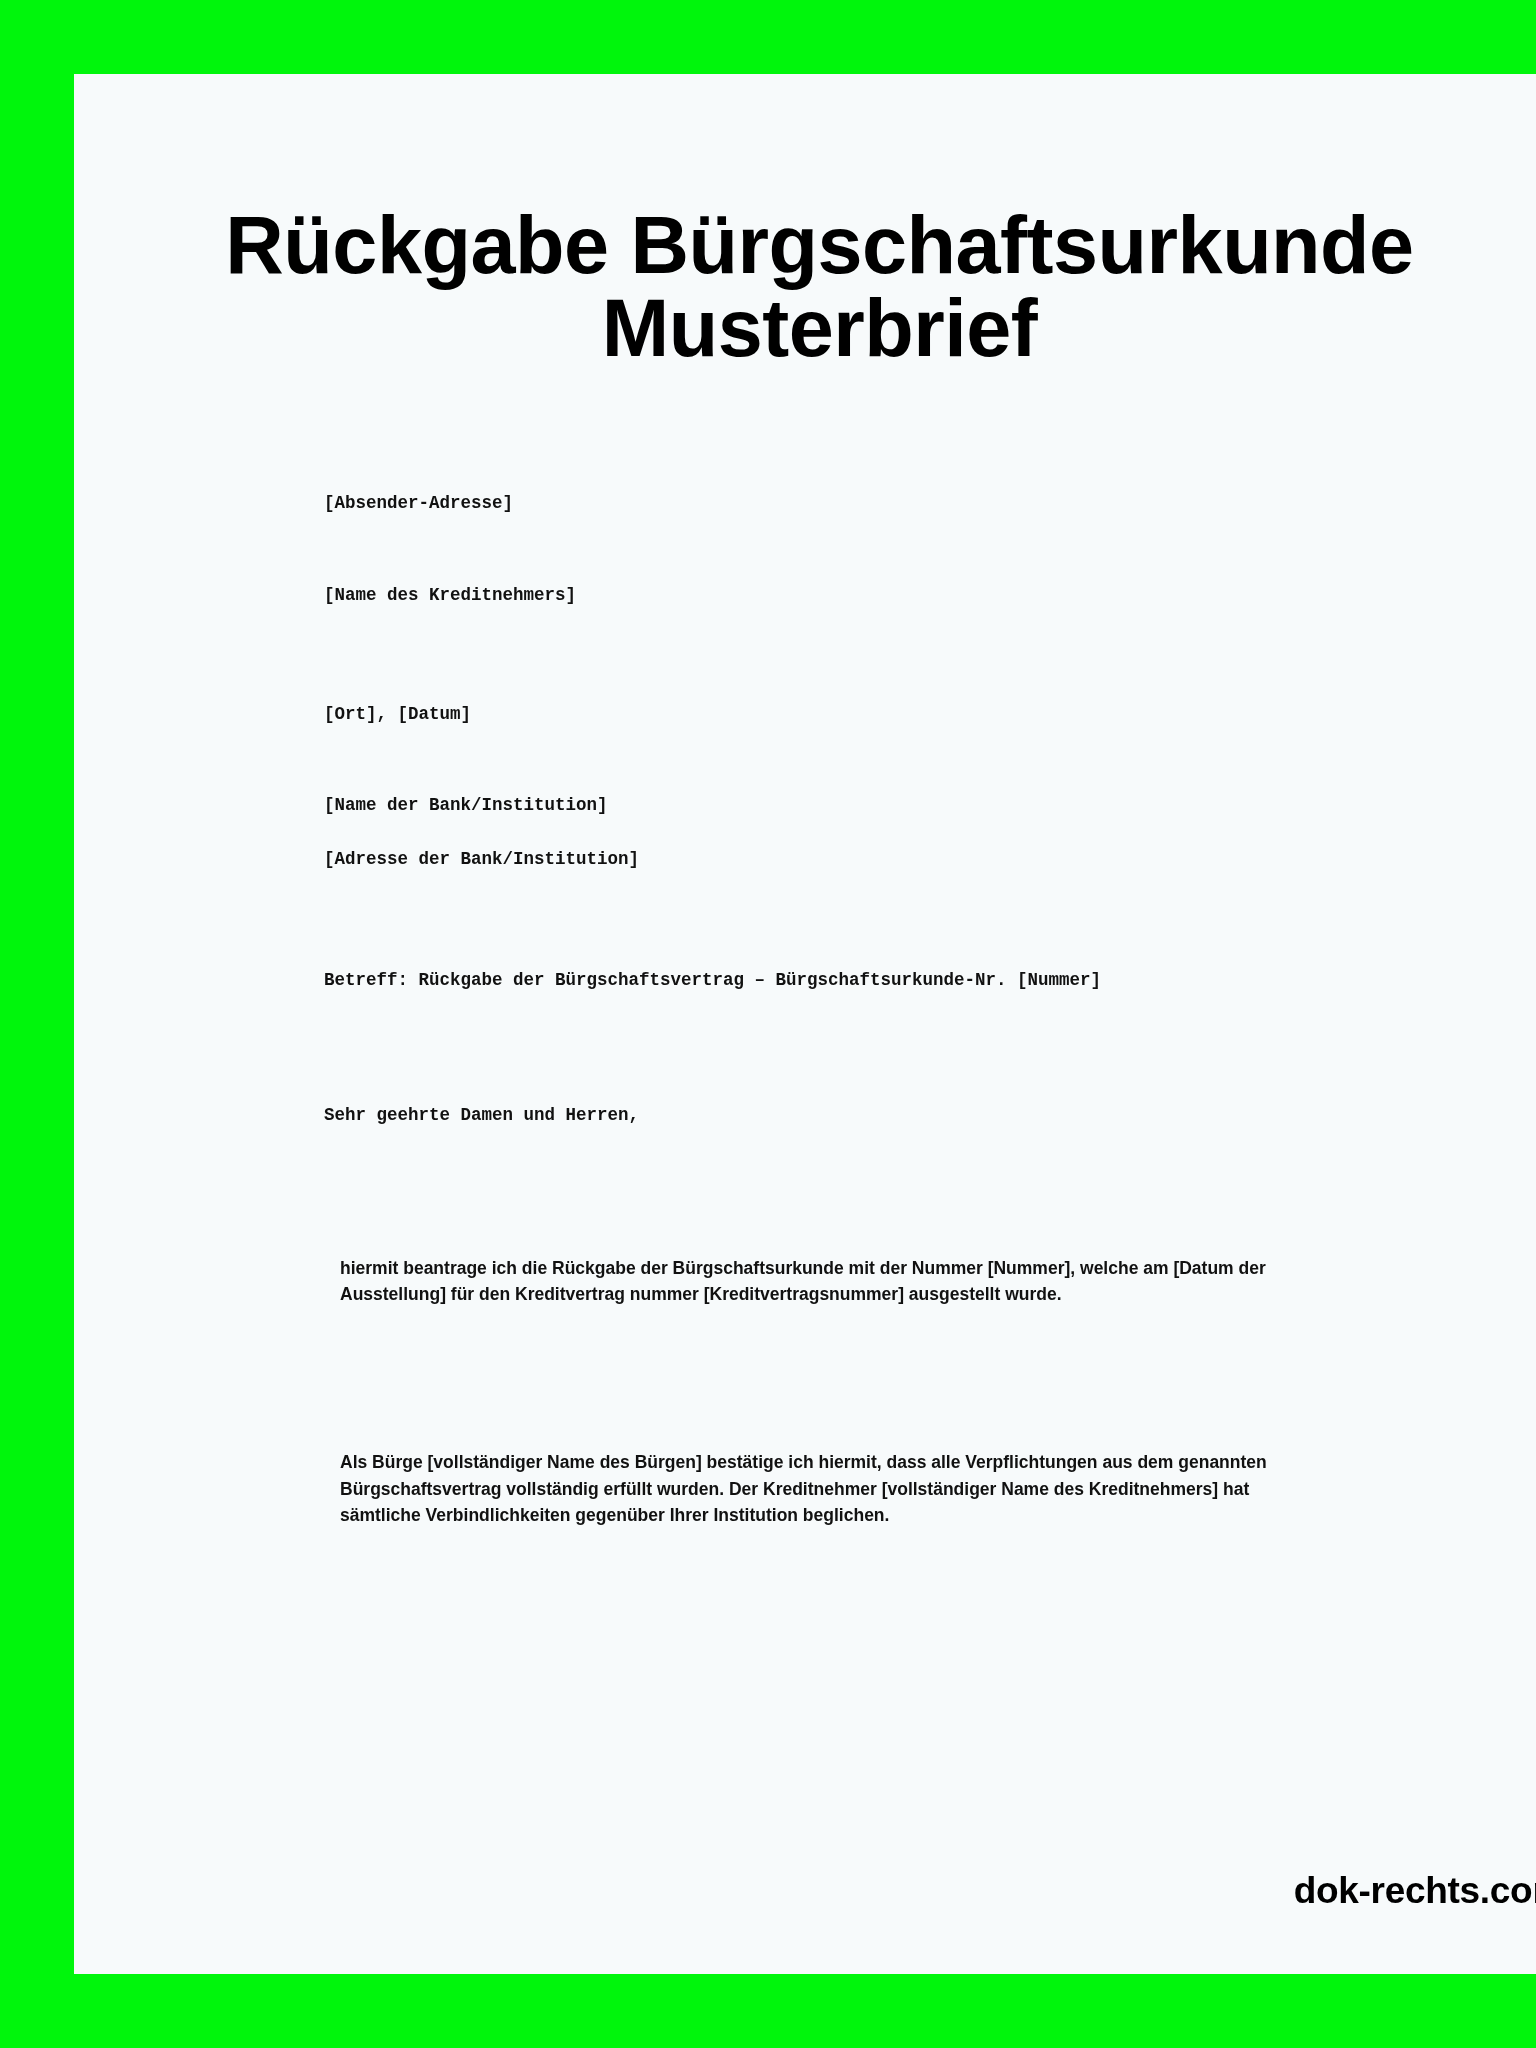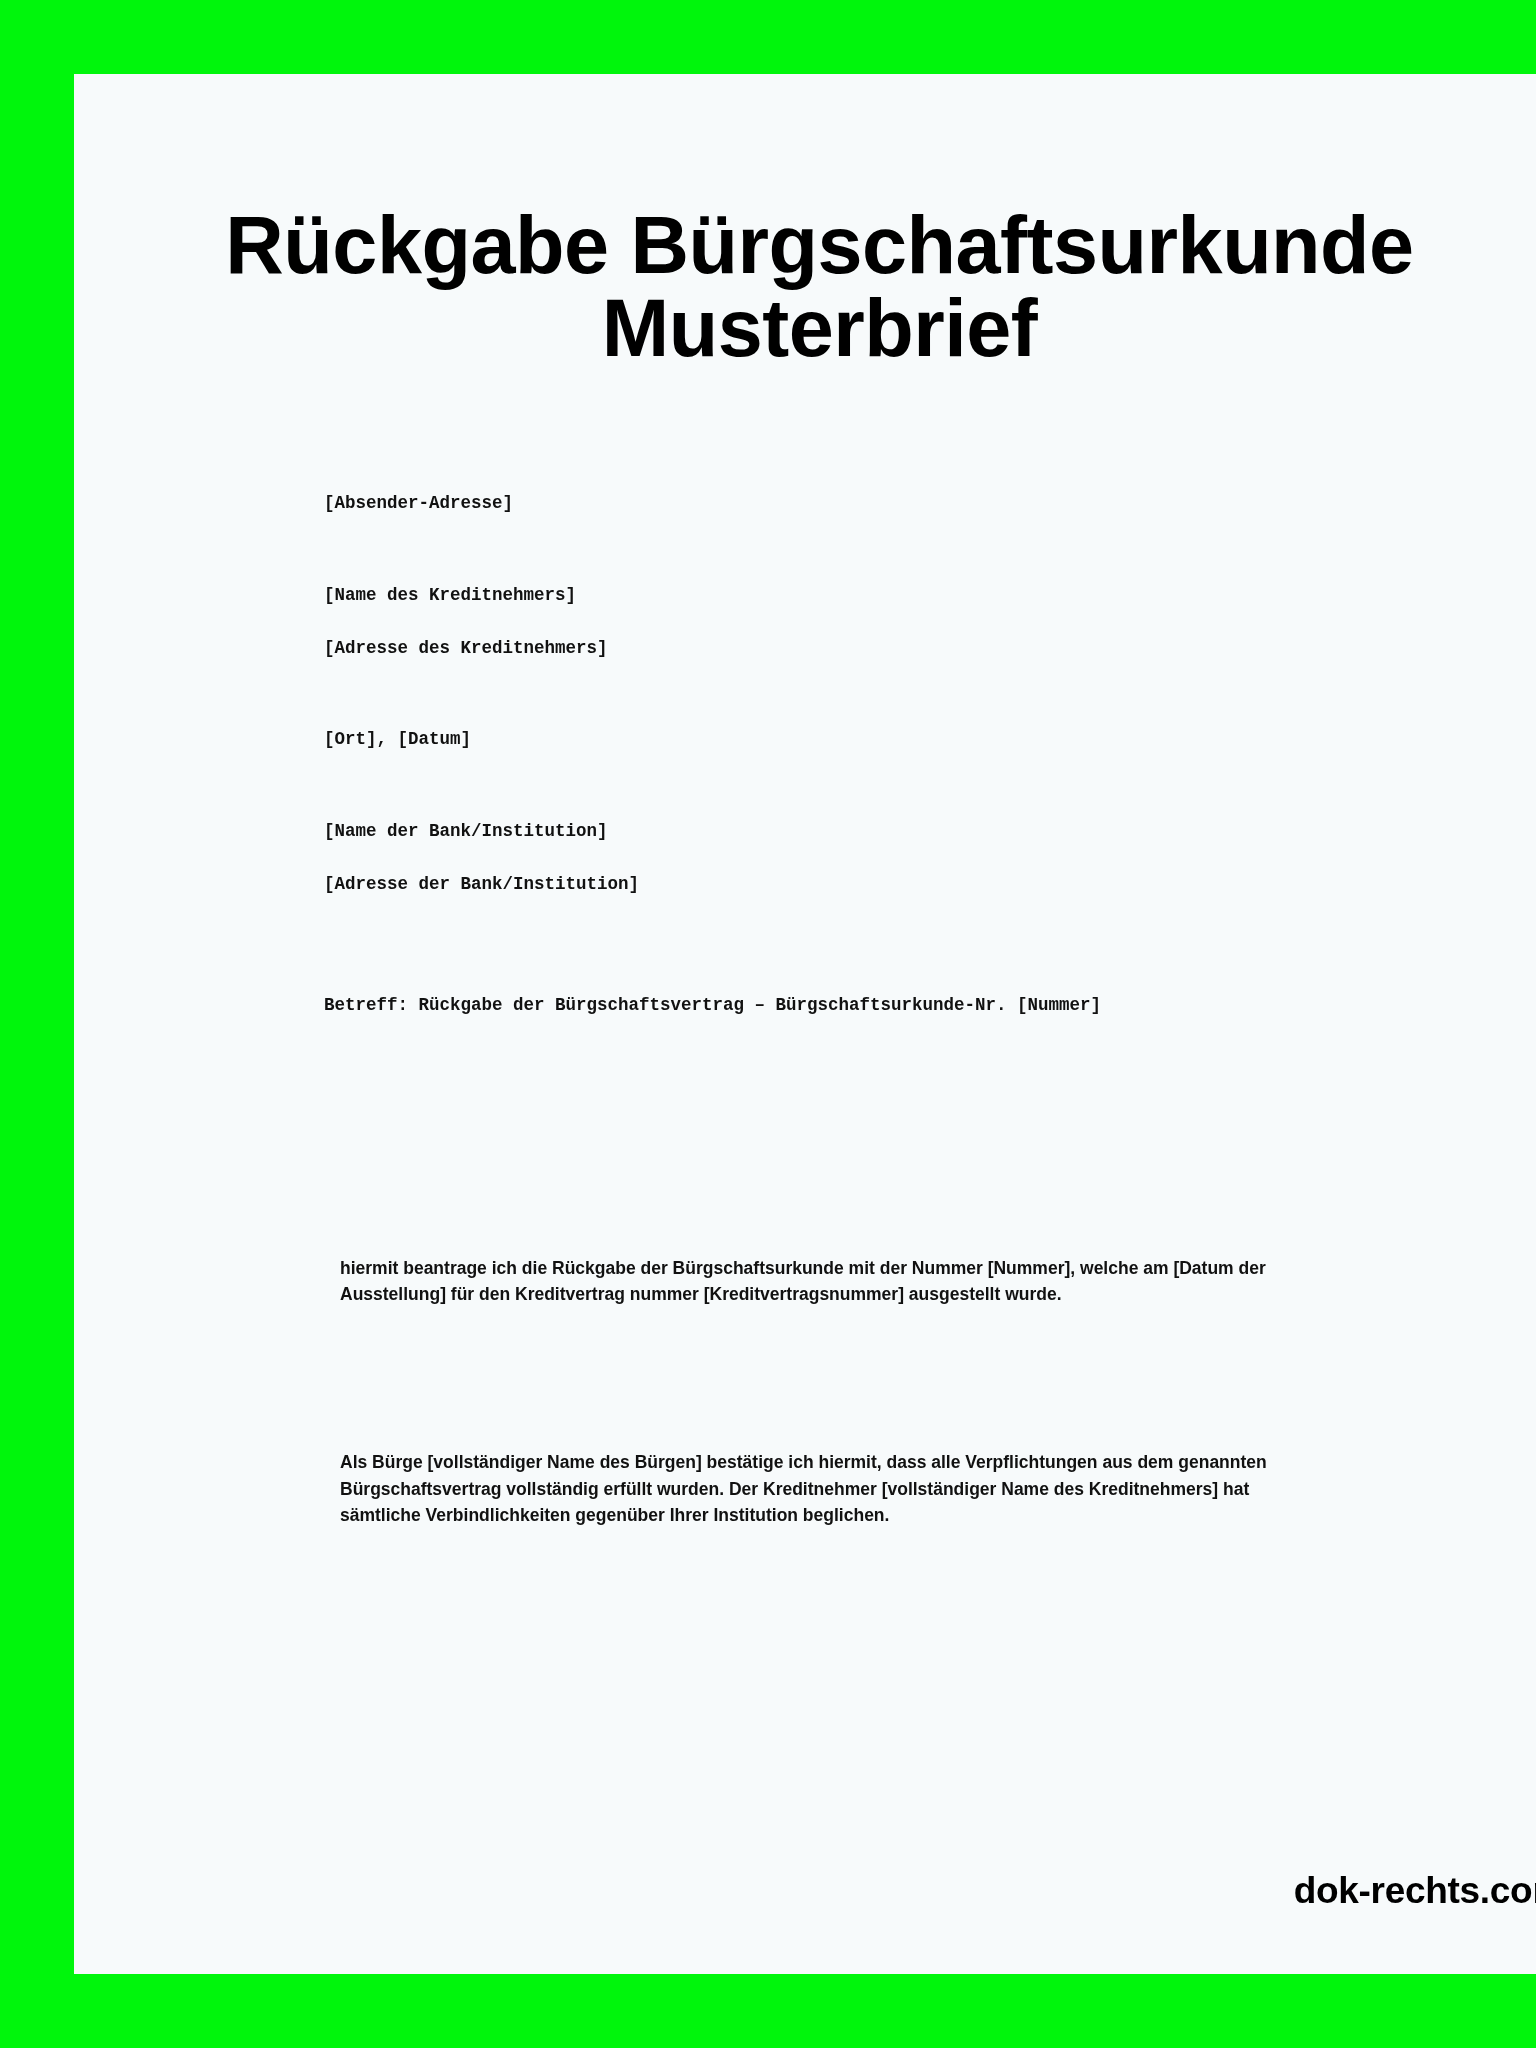--- a/index.html
+++ b/index.html
@@ -79,38 +79,38 @@
   <div class="gap-title"></div>
 
   <div class="body-block">
 
     <p class="line">[Absender-Adresse]</p>
 
     <div class="gap-l"></div>
 
     <p class="line">[Name des Kreditnehmers]</p>
     <div class="gap-s"></div>
-    <p class="line">[Adresse des Kreditnehmers]</p>
 
     <div class="gap-l"></div>
 
     <p class="line">[Ort], [Datum]</p>
 
     <div class="gap-l"></div>
 
     <p class="line">[Name der Bank/Institution]</p>
     <div class="gap-s"></div>
     <p class="line">[Adresse der Bank/Institution]</p>
 
     <div class="gap-xl"></div>
 
     <p class="line">Betreff: Rückgabe der Bürgschaftsvertrag – Bürgschaftsurkunde-Nr. [Nummer]</p>
 
     <div class="gap-huge"></div>
 
+    <p class="line">Sehr geehrte Damen und Herren,</p>
 
     <div class="gap-huge"></div>
 
     <p class="para">hiermit beantrage ich die Rückgabe der Bürgschaftsurkunde mit der Nummer [Nummer], welche am [Datum der Ausstellung] für den Kreditvertrag nummer [Kreditvertragsnummer] ausgestellt wurde.</p>
 
     <div class="gap-huge"></div>
 
     <p class="para">Als Bürge [vollständiger Name des Bürgen] bestätige ich hiermit, dass alle Verpflichtungen aus dem genannten Bürgschaftsvertrag vollständig erfüllt wurden. Der Kreditnehmer [vollständiger Name des Kreditnehmers] hat sämtliche Verbindlichkeiten gegenüber Ihrer Institution beglichen.</p>
 
   </div>

